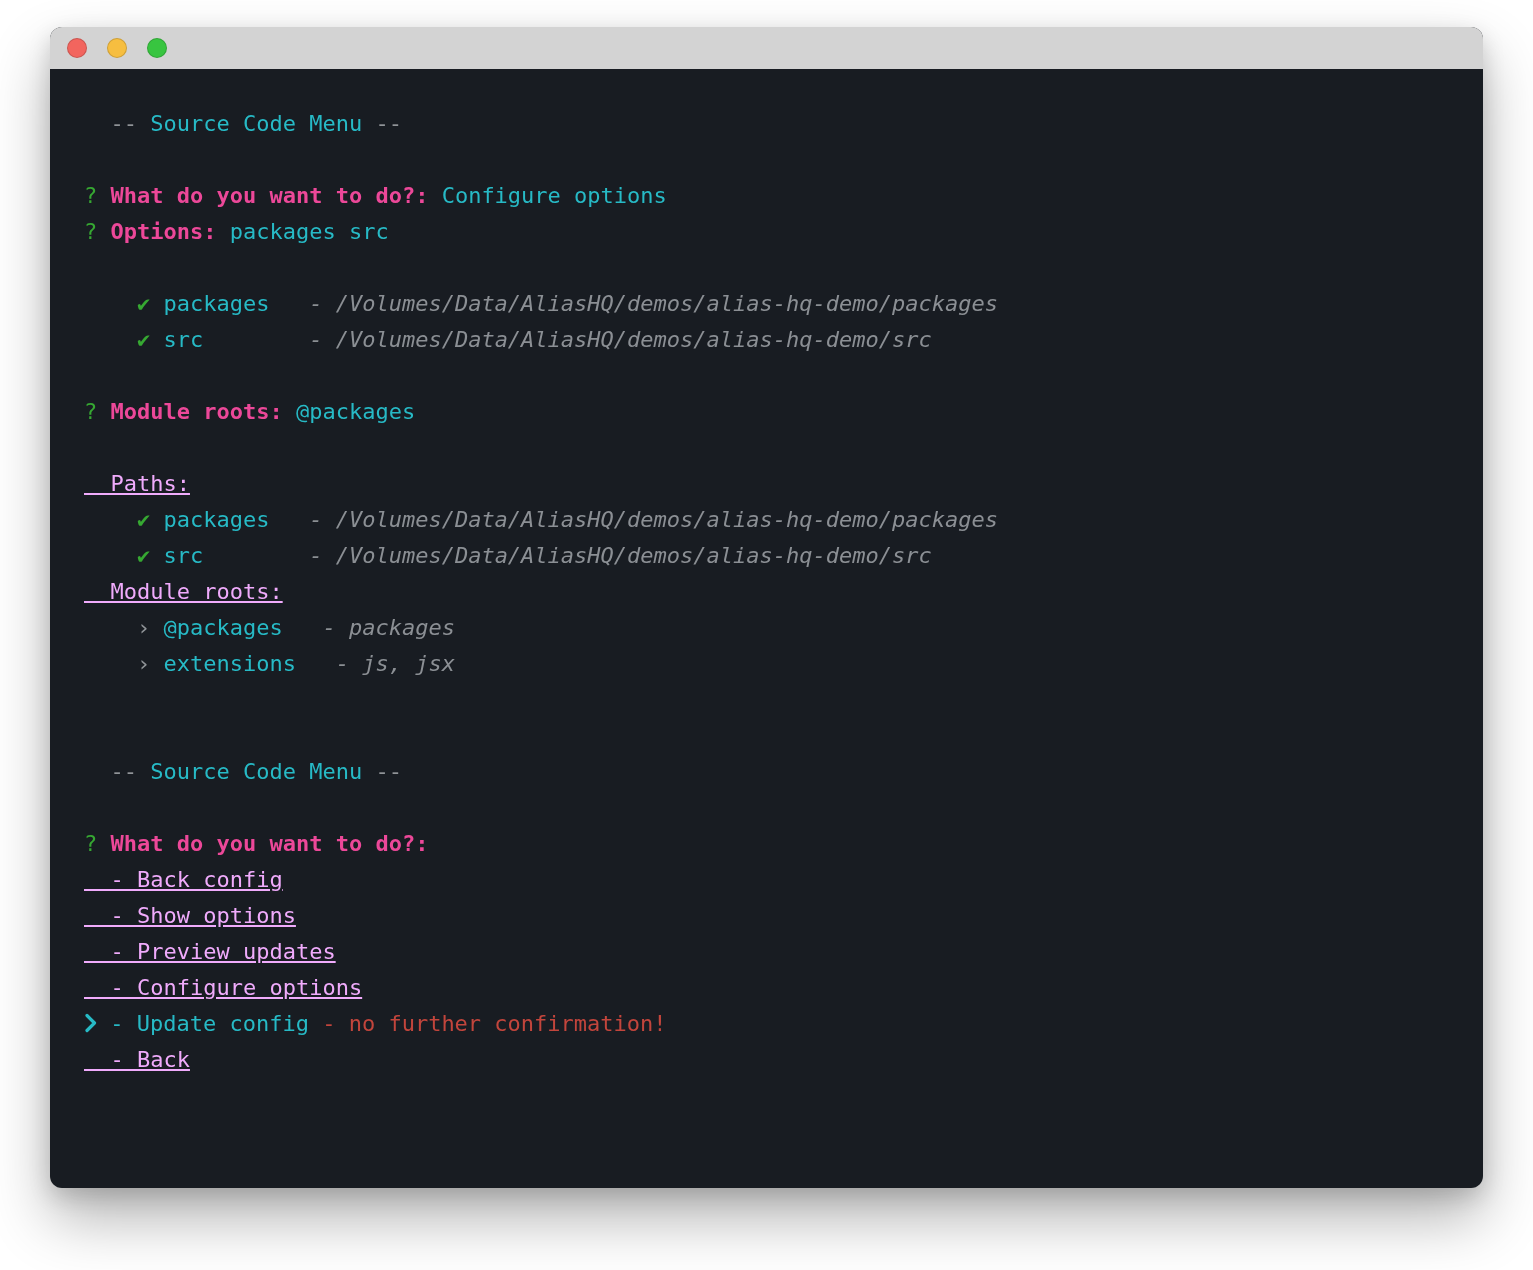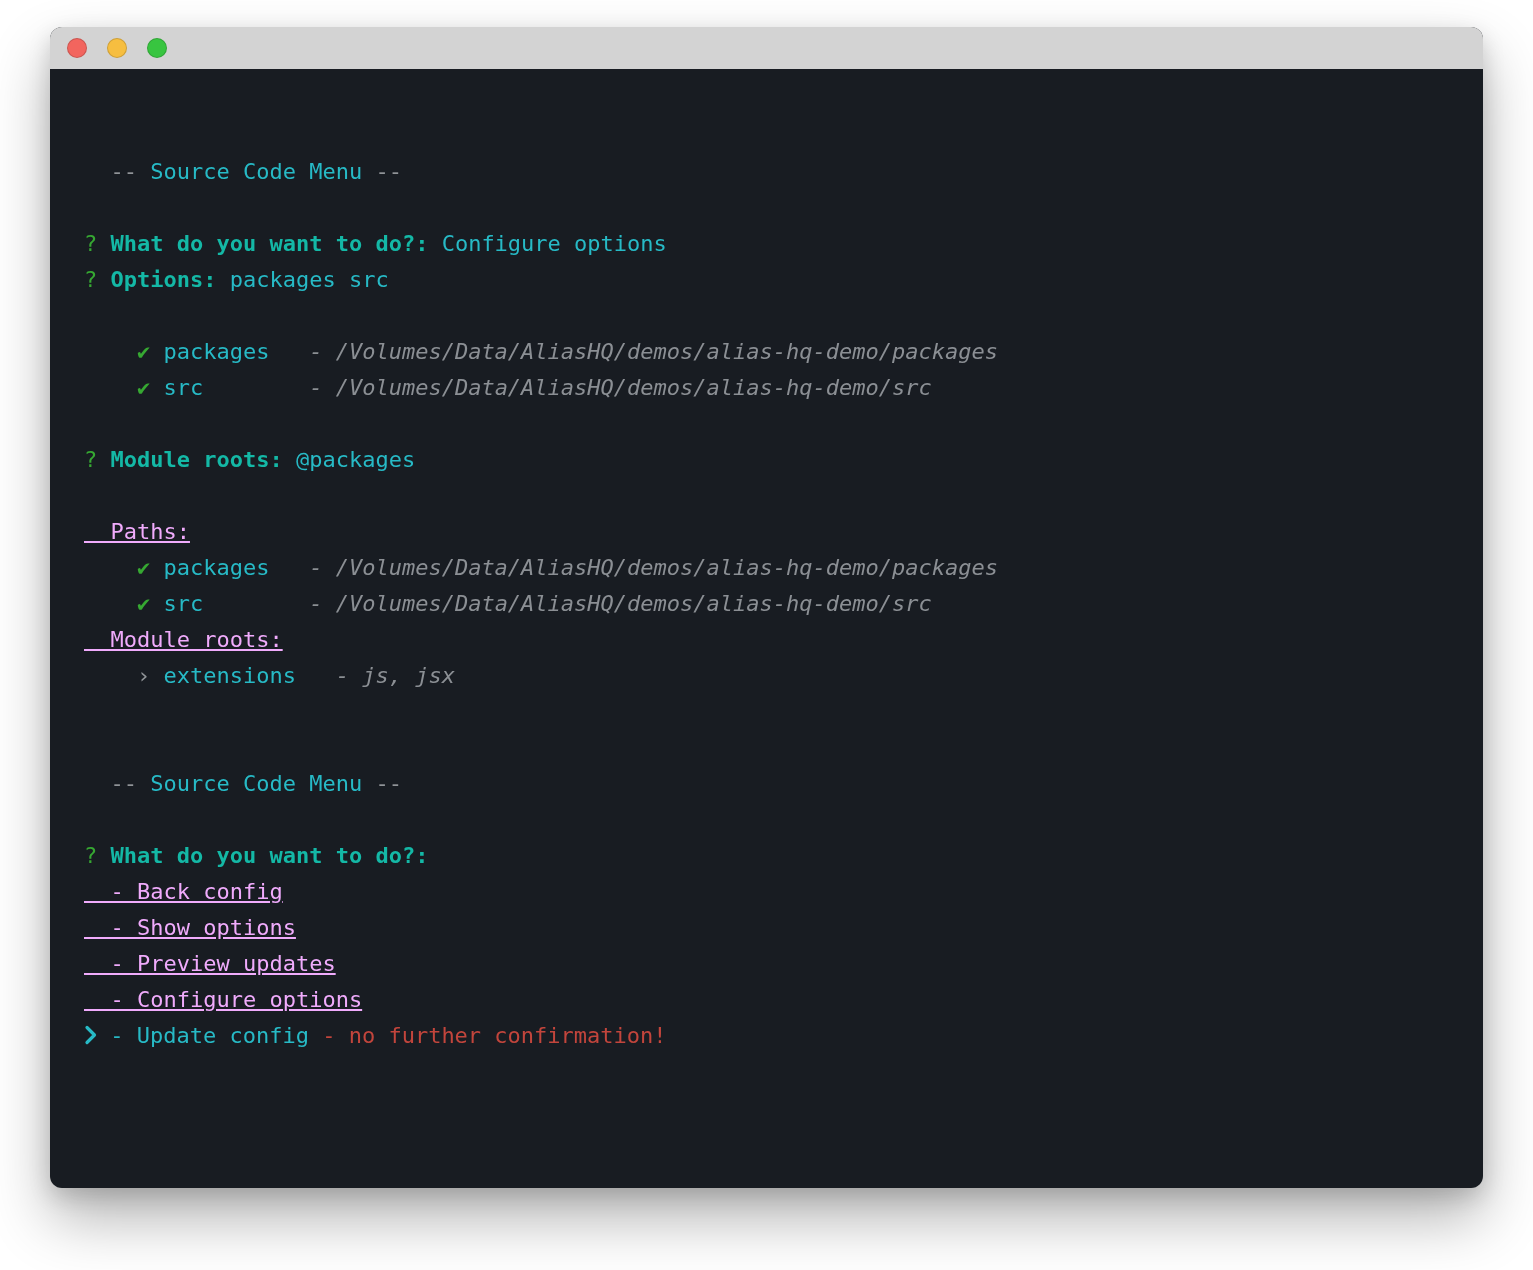--- a/index.html
+++ b/index.html
@@ -33,32 +33,31 @@
     height: 20px;
     border-radius: 50%;
     margin-right: 20px;
     box-sizing: border-box;
   }
   .tl-close { background: #f2655e; border: 1px solid rgba(0,0,0,0.16); }
   .tl-min   { background: #f6be40; border: 1px solid rgba(0,0,0,0.16); }
   .tl-zoom  { background: #38c540; border: 1px solid rgba(0,0,0,0.16); }
   .content {
     padding: 37px 30px 0 34px;
-    margin-top: 48px;
   }
   .line {
     height: 36px;
     line-height: 36px;
     font-size: 22px;
     white-space: pre;
     color: #e3e4e6;
   }
   .g  { color: #36a832; }                       
   .c  { color: #27bac6; }                       
-  .b  { color: #14b8a6; font-weight: 700; }     
+  .b  { color: #ec4899; font-weight: 700; }     
   .w  { color: #f0abfc; text-decoration: underline; }                       
   .gy { color: #909498; }                       
   .gi { color: #8b8f94; font-style: italic; }   
   .r  { color: #c2453c; }                       
   .ptr {
     display: inline-block;
     width: 13px;
     height: 20px;
     vertical-align: -2px;
   }
@@ -94,20 +93,21 @@
 
     <div class="line"></div>
 
     <div class="line"><span class="w">  Paths:</span></div>
 
     <div class="line"><span class="g">    ✔ </span><span class="c">packages</span><span class="gi">   - /Volumes/Data/AliasHQ/demos/alias-hq-demo/packages</span></div>
     <div class="line"><span class="g">    ✔ </span><span class="c">src</span><span class="gi">        - /Volumes/Data/AliasHQ/demos/alias-hq-demo/src</span></div>
 
     <div class="line"><span class="w">  Module roots:</span></div>
 
+    <div class="line"><span class="gy">    › </span><span class="c">@packages</span><span class="gi">   - packages</span></div>
 
 
     <div class="line"><span class="gy">    › </span><span class="c">extensions</span><span class="gi">   - js, jsx</span></div>
 
     <div class="line"></div>
     <div class="line"></div>
 
     <div class="line"><span class="gy">  -- </span><span class="c">Source Code Menu</span><span class="gy"> --</span></div>
 
     <div class="line"></div>
@@ -116,15 +116,16 @@
 
     <div class="line"><span class="w">  - Back config</span></div>
     <div class="line"><span class="w">  - Show options</span></div>
     <div class="line"><span class="w">  - Preview updates</span></div>
     <div class="line"><span class="w">  - Configure options</span></div>
 
     <div class="line"><svg class="ptr" viewBox="0 0 13 20">
           <path d="M3 2.5 L10.5 10 L3 17.5" fill="none" stroke="#27bac6" stroke-width="3.2" stroke-linecap="round" stroke-linejoin="round"></path>
         </svg><span class="c"> - Update config </span><span class="r">- no further confirmation!</span></div>
 
+    <div class="line"><span class="w">  - Back</span></div>
 
   </div>
 </div>
 
 </body></html>

